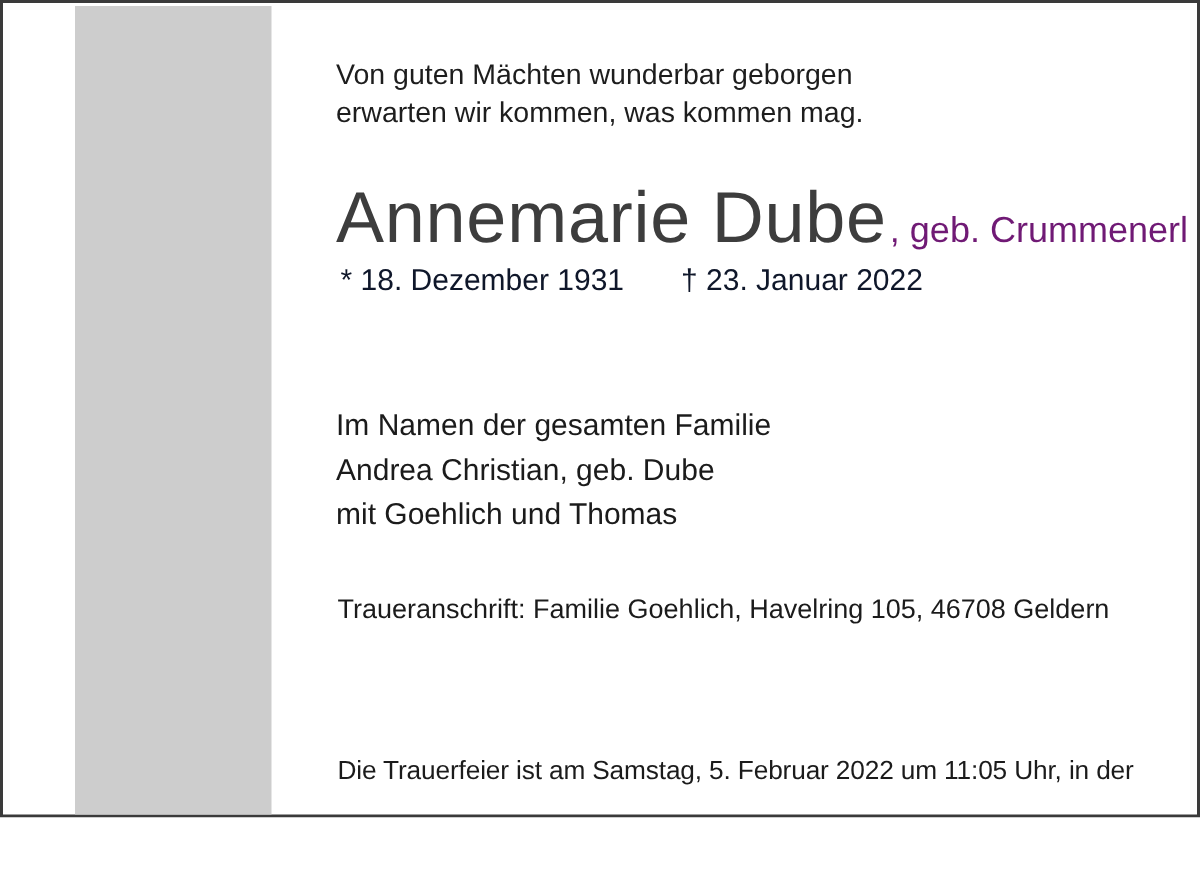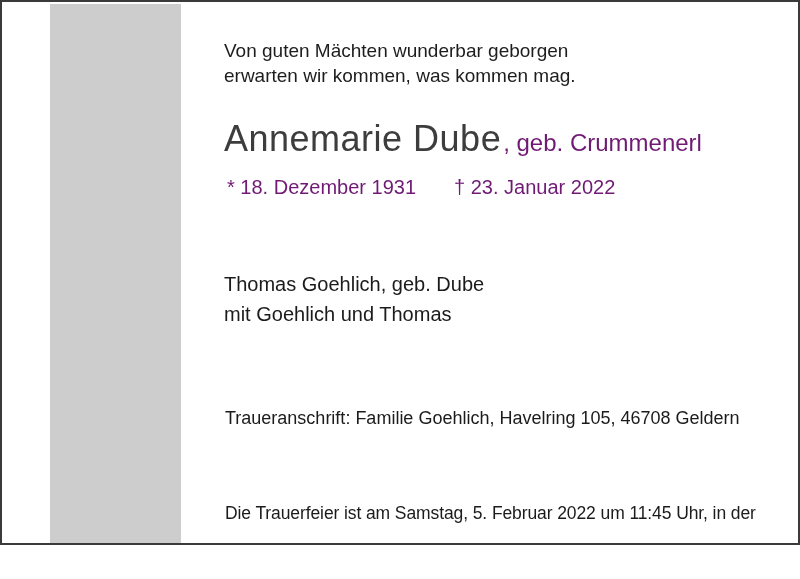--- a/index.html
+++ b/index.html
@@ -38,49 +38,49 @@
     top: 36px;
     font-size: 19px;
     line-height: 25px;
     color: #1d1d1d;
   }
   .name-line {
     top: 116px;
     white-space: nowrap;
   }
   .name {
-    font-size: 36px;
+    font-size: 48px;
     font-weight: 300;
     color: #3d3d3d;
     letter-spacing: 0.5px;
   }
   .name-suffix {
     font-size: 24px;
     color: #701a75;
     margin-left: 2px;
     text-align: center;
   }
   .dates {
     top: 174px;
     left: 3px;
     font-size: 20px;
-    color: #701a75;
+    color: #0f172a;
   }
   .death-date { margin-left: 38px; }
   .farewell {
     top: 228px;
     font-size: 20px;
   }
   .family {
     top: 268px;
     font-size: 20px;
     line-height: 29.5px;
   }
   .mourning-address {
-    top: 406px;
+    top: 394px;
     left: 1px;
     font-size: 18px;
   }
   .service-info {
     top: 448px;
     left: 1px;
     font-size: 17.5px;
     line-height: 25.3px;
     white-space: pre-wrap;
     letter-spacing: -0.1px;
@@ -102,27 +102,28 @@
     <div class="block name-line">
       <span class="name">Annemarie Dube</span><span class="name-suffix">, geb. Crummenerl</span>
     </div>
 
     <div class="block dates">
       <span><span>*</span> <span>18. Dezember 1931</span></span><span class="death-date"><span>†</span> <span>23. Januar 2022</span></span>
     </div>
 
 
     <div class="block family">
-      <div>Thomas Goehlich, geb. Dube</div>
+      <div>Im Namen der gesamten Familie</div>
+      <div>Andrea Christian, geb. Dube</div>
       <div>mit Goehlich und Thomas</div>
     </div>
 
     <div class="block mourning-address">Traueranschrift: Familie Goehlich, Havelring 105, 46708 Geldern</div>
 
     <div class="block service-info">
-      <div>Die Trauerfeier ist am Samstag, 5. Februar 2022 um 11:45 Uhr, in der</div>
+      <div>Die Trauerfeier ist am Samstag, 5. Februar 2022 um 11:05 Uhr, in der</div>
       <div>Heilig-Geist Kirche zu Geldern.</div>
       
       
     </div>
 
   </div>
 </div>
 
 </body></html>

